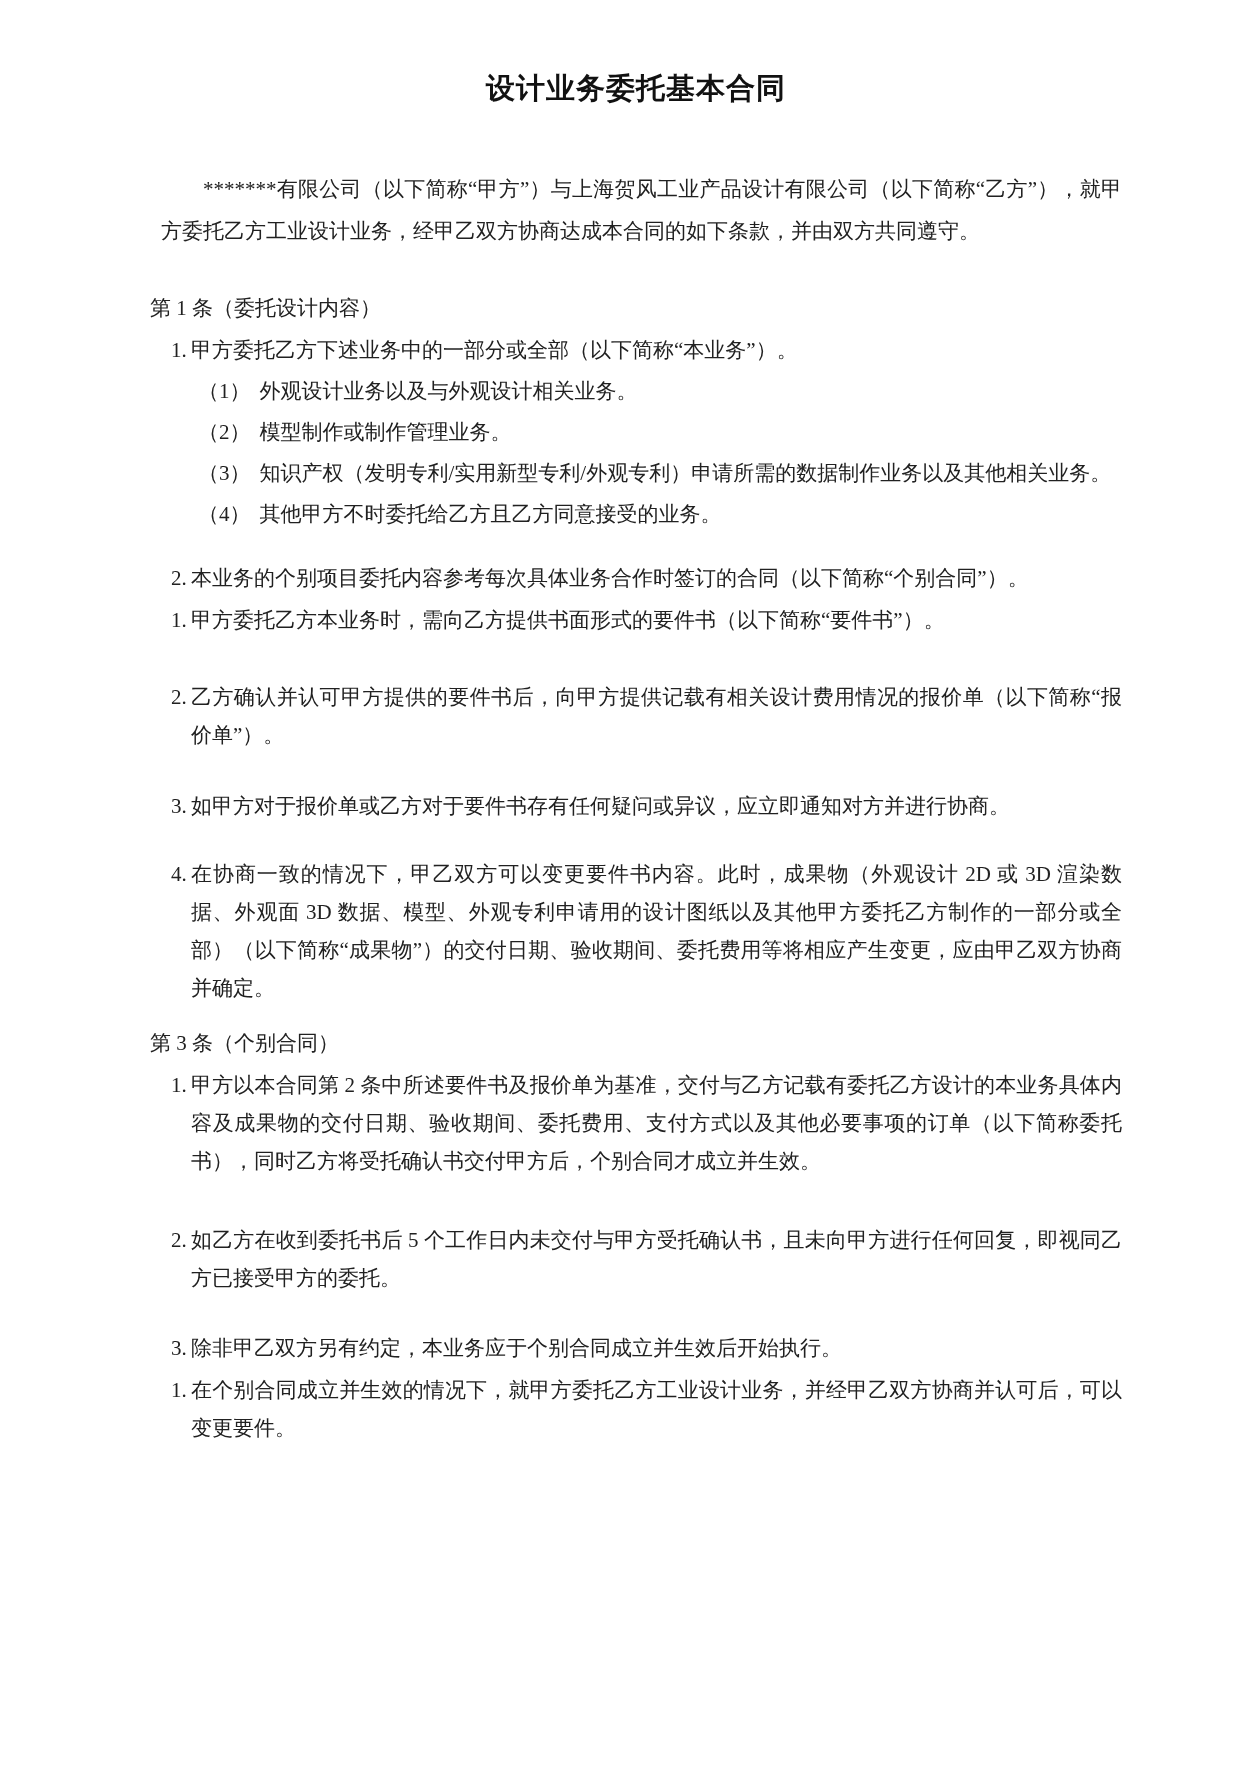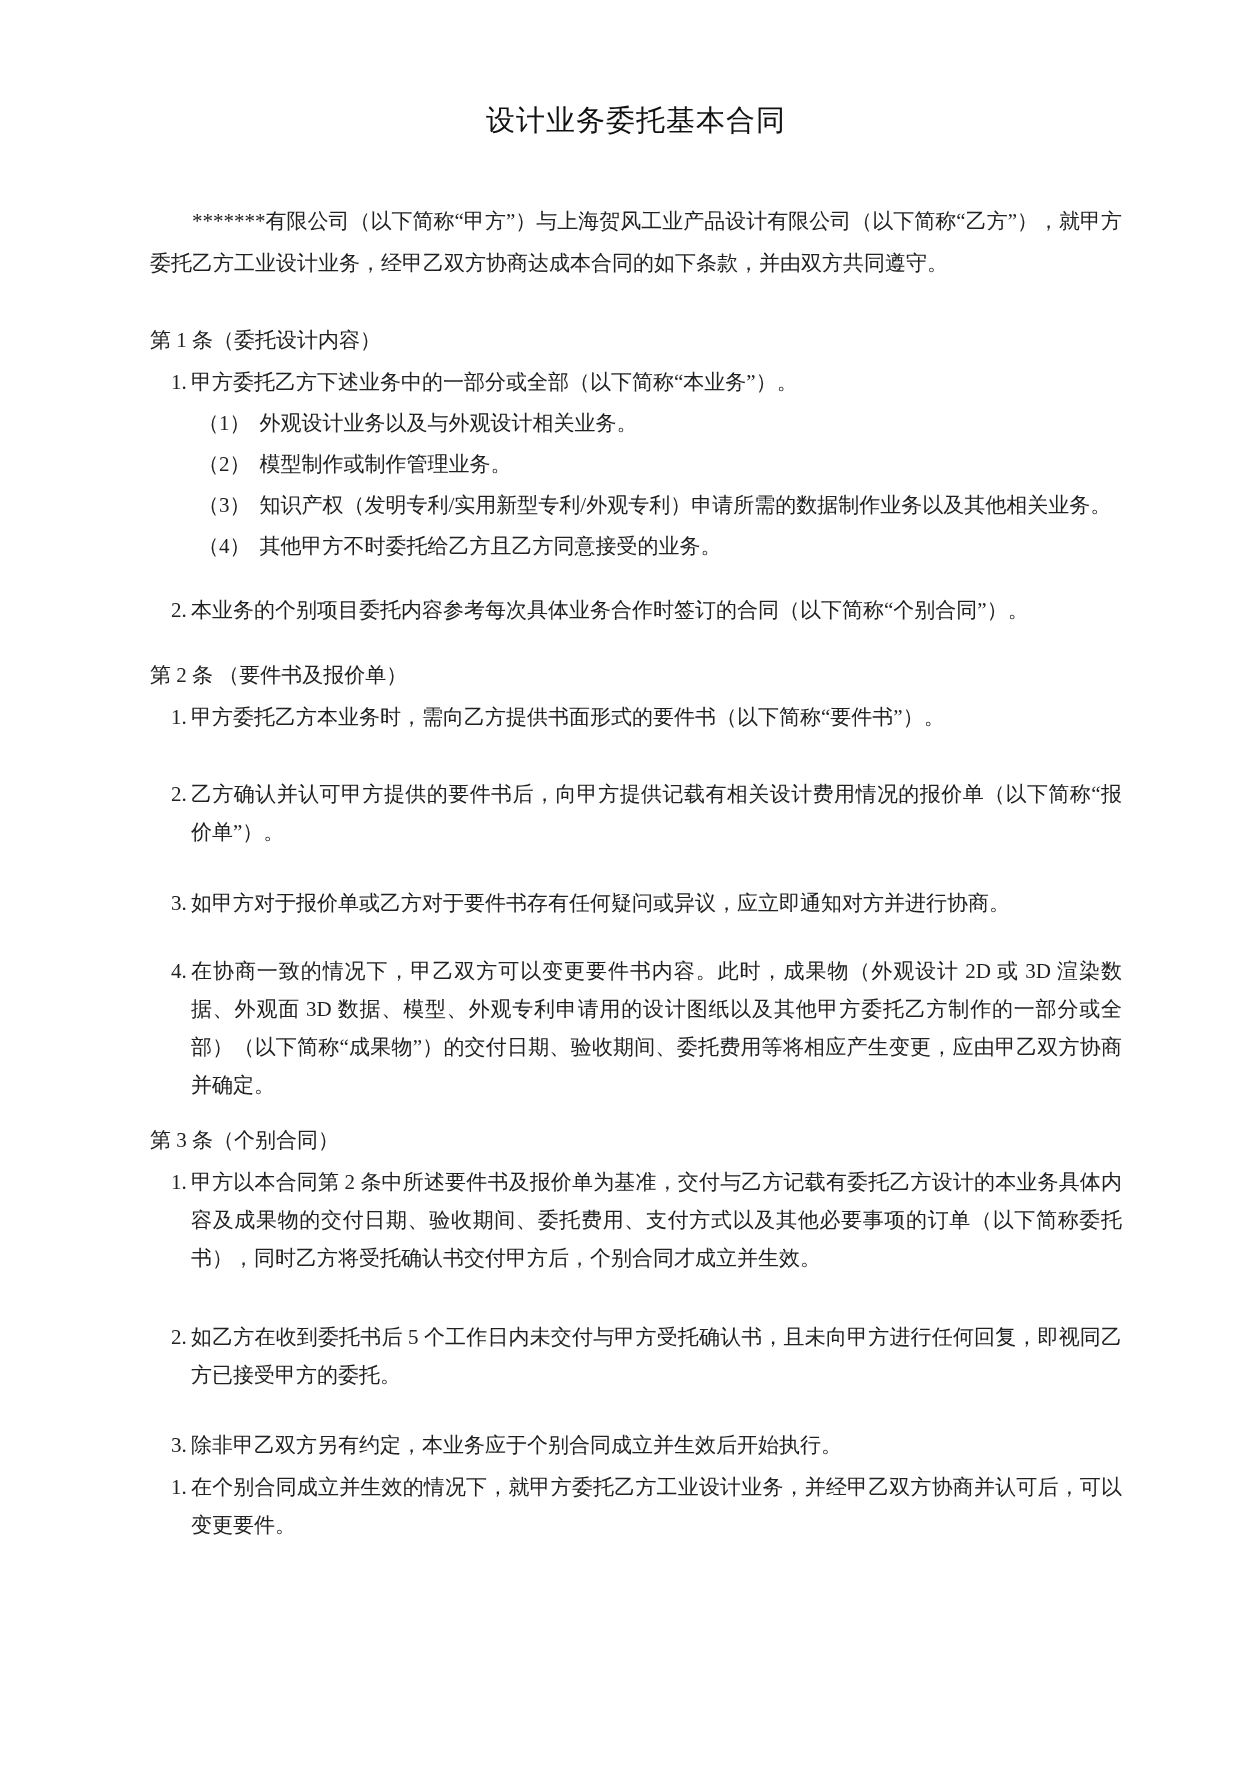--- a/index.html
+++ b/index.html
@@ -8,29 +8,29 @@
     width:1241px;height:1766px;
     box-sizing:border-box;
     background:#ffffff;
     padding:0 119px 0 150px;
     overflow:hidden;
     font-family:"Liberation Serif","DejaVu Serif",serif;
     color:#212121;
   }
   .title{
     margin:0;
-    padding-top:100px;
+    padding-top:68px;
     font-size:29px;line-height:40px;
-    font-weight:400;
+    font-weight:700;
     text-align:center;
     color:#111111;
     letter-spacing:1px;
   }
   .intro{
-    margin:60px 0 0 0;
+    margin:60px 0 0 11px;
     font-size:21px;line-height:42px;
     text-indent:42px;
     text-align:justify;
   }
   .heading{font-size:21px;line-height:38px;}
   .a1h{margin-top:37px;}
   .a2h{margin-top:27px;}
   .a3h{margin-top:17px;}
   .a4h{margin-top:37px;}
   .item{
@@ -86,21 +86,20 @@
       <span class="lbl">（4）</span>
       <span class="txt">其他甲方不时委托给乙方且乙方同意接受的业务。</span>
     </div>
     <div class="item g26">
       <span class="num">2.</span>
       <span class="txt">本业务的个别项目委托内容参考每次具体业务合作时签订的合同（以下简称“个别合同”）。</span>
     </div>
   </section>
 
   <section>
-    <div class="heading a2h">第 2 条 （要件书及报价单）</div>
     <div class="item mt4">
       <span class="num">1.</span>
       <span class="txt">甲方委托乙方本业务时，需向乙方提供书面形式的要件书（以下简称“要件书”）。</span>
     </div>
     <div class="item g39">
       <span class="num">2.</span>
       <span class="txt">乙方确认并认可甲方提供的要件书后，向甲方提供记载有相关设计费用情况的报价单（以下简称“报价单”）。</span>
     </div>
     <div class="item g33">
       <span class="num">3.</span>

